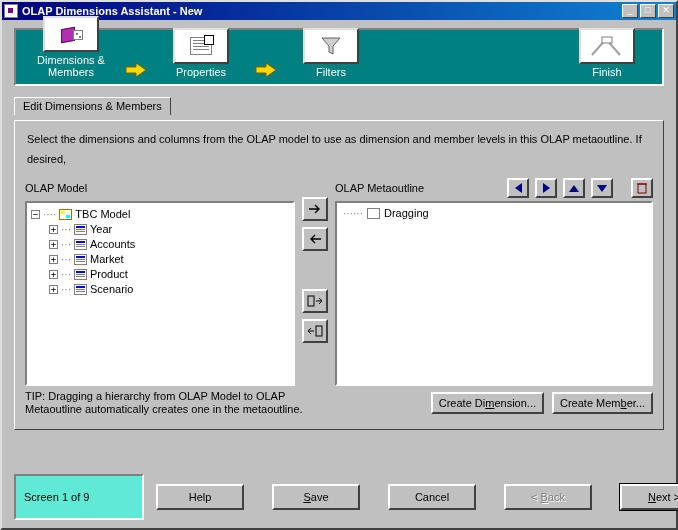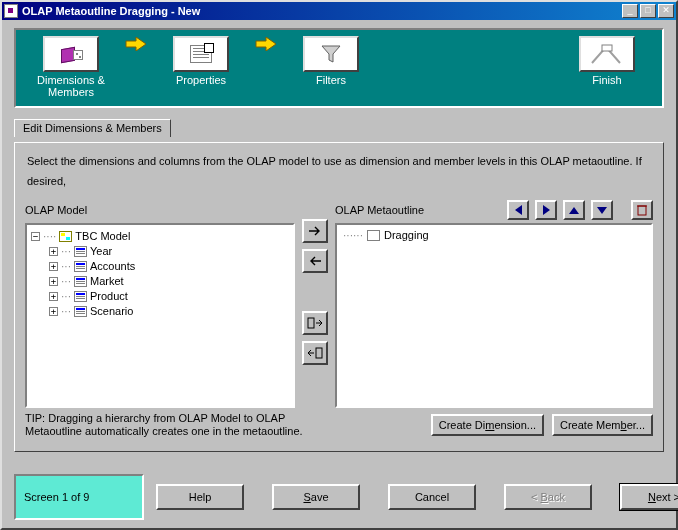--- a/index.html
+++ b/index.html
@@ -53,26 +53,26 @@
   .client {
     flex: 1;
     padding: 8px 12px 6px 12px;
     display: flex;
     flex-direction: column;
     gap: 6px;
   }
 
   
   .banner {
-    height: 80px;
+    height: 58px;
     background: #008080;
     border: 2px solid;
     border-color: #808080 #fff #fff #808080;
     display: flex;
-    align-items: flex-start;
+    align-items: flex-end;
     padding: 6px 14px;
     gap: 12px;
   }
   .step {
     display: flex; flex-direction: column; align-items: center;
     color: #fff; font-size: 11px; text-align: center;
     width: 82px;
   }
   .step .iconbox {
     width: 56px; height: 36px; background: #fff;
@@ -211,21 +211,21 @@
   .mini-sheet::after{content:"";position:absolute;right:-3px;top:-3px;width:8px;height:8px;background:#fff;border:1px solid #000;}
   .mini-funnel svg, .mini-flag svg { display:block; }
 </style>
 </head>
 <body>
 
 <div class="window">
 
   <div class="titlebar">
     <div class="appicon"></div>
-    <div class="title">OLAP Metaoutline Dragging - New</div>
+    <div class="title">OLAP Dimensions Assistant - New</div>
     <div class="controls">
       <div class="wbtn">_</div>
       <div class="wbtn">□</div>
       <div class="wbtn">✕</div>
     </div>
   </div>
 
   <div class="client">
 
     <div class="banner">

